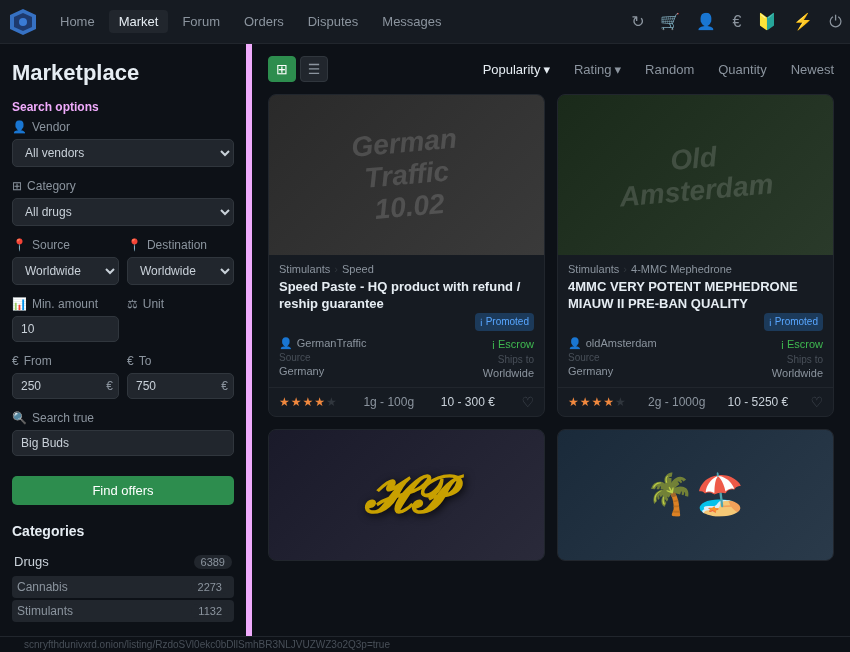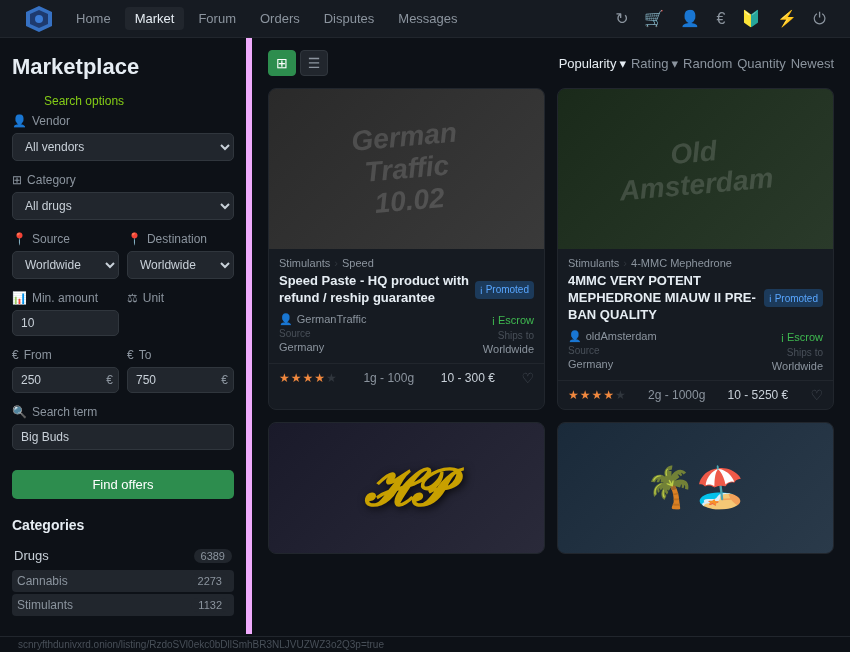--- a/index.html
+++ b/index.html
@@ -11,22 +11,22 @@
       width: 850px;
       min-height: 652px;
       overflow-x: hidden;
     }
 
     
     .topnav {
       background: #161b22;
       display: flex;
       align-items: center;
-      padding: 0 24px;
-      height: 38px;
+      padding: 0 8px;
+      height: 44px;
       border-bottom: 1px solid #21262d;
     }
     .topnav-logo {
       width: 30px;
       height: 30px;
       margin-right: 12px;
       flex-shrink: 0;
     }
     .topnav-links {
       display: flex;
@@ -69,24 +69,23 @@
       border-right: 6px solid #f0abfc;
     }
     .page-title {
       font-size: 22px;
       font-weight: 700;
       color: #e6edf3;
       margin-bottom: 14px;
     }
     .section-label {
       font-size: 12px;
-      color: #84cc16;
+      color: #f0abfc;
       margin-bottom: 6px;
-      font-weight: 400;
-      margin-left: 32px;
+      font-weight: 700;
     }
     .filter-group {
       margin-bottom: 12px;
     }
     .filter-row {
       display: flex;
       gap: 8px;
     }
     .filter-col {
       flex: 1;
@@ -201,21 +200,21 @@
       font-size: 14px;
     }
     .view-toggle.active {
       background: #2d8d4e;
       color: #fff;
       border-color: #2d8d4e;
     }
     .sort-controls {
       display: flex;
       align-items: flex-start;
-      gap: 5px;
+      gap: 24px;
     }
     .sort-btn {
       color: #8b949e;
       font-size: 13px;
       cursor: pointer;
       display: flex;
       align-items: center;
       gap: 3px;
     }
     .sort-btn.active { color: #e6edf3; }
@@ -250,22 +249,22 @@
       align-items: center;
       gap: 4px;
       font-size: 11px;
       color: #8b949e;
       margin-bottom: 4px;
     }
     .listing-breadcrumb-sep { color: #30363d; }
     .listing-title-row {
       display: flex;
       justify-content: space-between;
-      align-items: center;
-      gap: 6px;
+      align-items: flex-end;
+      flex-direction: column;
     }
     .listing-title {
       font-size: 13px;
       font-weight: 600;
       color: #e6edf3;
       line-height: 1.3;
       flex: 1;
     }
     .promoted-badge {
       background: #1c3a5a;
@@ -482,21 +481,21 @@
             <span class="currency-badge">€</span>
           </div>
         </div>
       </div>
     </div>
 
     
     <div class="filter-group">
       <div class="filter-icon-label">
         <span>🔍</span>
-        <span>Search term</span>
+        <span>Search true</span>
       </div>
       <input class="filter-select" type="text" value="Big Buds" style="">
     </div>
 
     <button class="find-btn">Find offers</button>
 
     
     <div class="categories-section">
       <div class="categories-title">Categories</div>
       <div class="category-item">
@@ -644,17 +643,17 @@
       </div>
 
       <div class="listing-card">
         <div class="listing-img img-beach" style="height:130px; align-items:center; justify-content:center; display:flex;">
           <div style="font-size:40px;">🌴🏖️</div>
         </div>
       </div>
 
     </div>
 
-    <div style="position:fixed; bottom:0; left:0; right:0; background:#0d1117; border-top:1px solid #21262d; padding:2px 18px; font-size:10px; color:#484f58;">
+    <div style="position:fixed; bottom:0; left:0; right:0; background:#0d1117; border-top:1px solid #21262d; padding:2px 24px; font-size:10px; color:#484f58;">
       <span>scnryfthdunivxrd.onion/listing/RzdoSVl0ekc0bDllSmhBR3NLJVUZWZ3o2Q3p=true</span>
     </div>
   </main>
 </div>
 
 </body></html>

